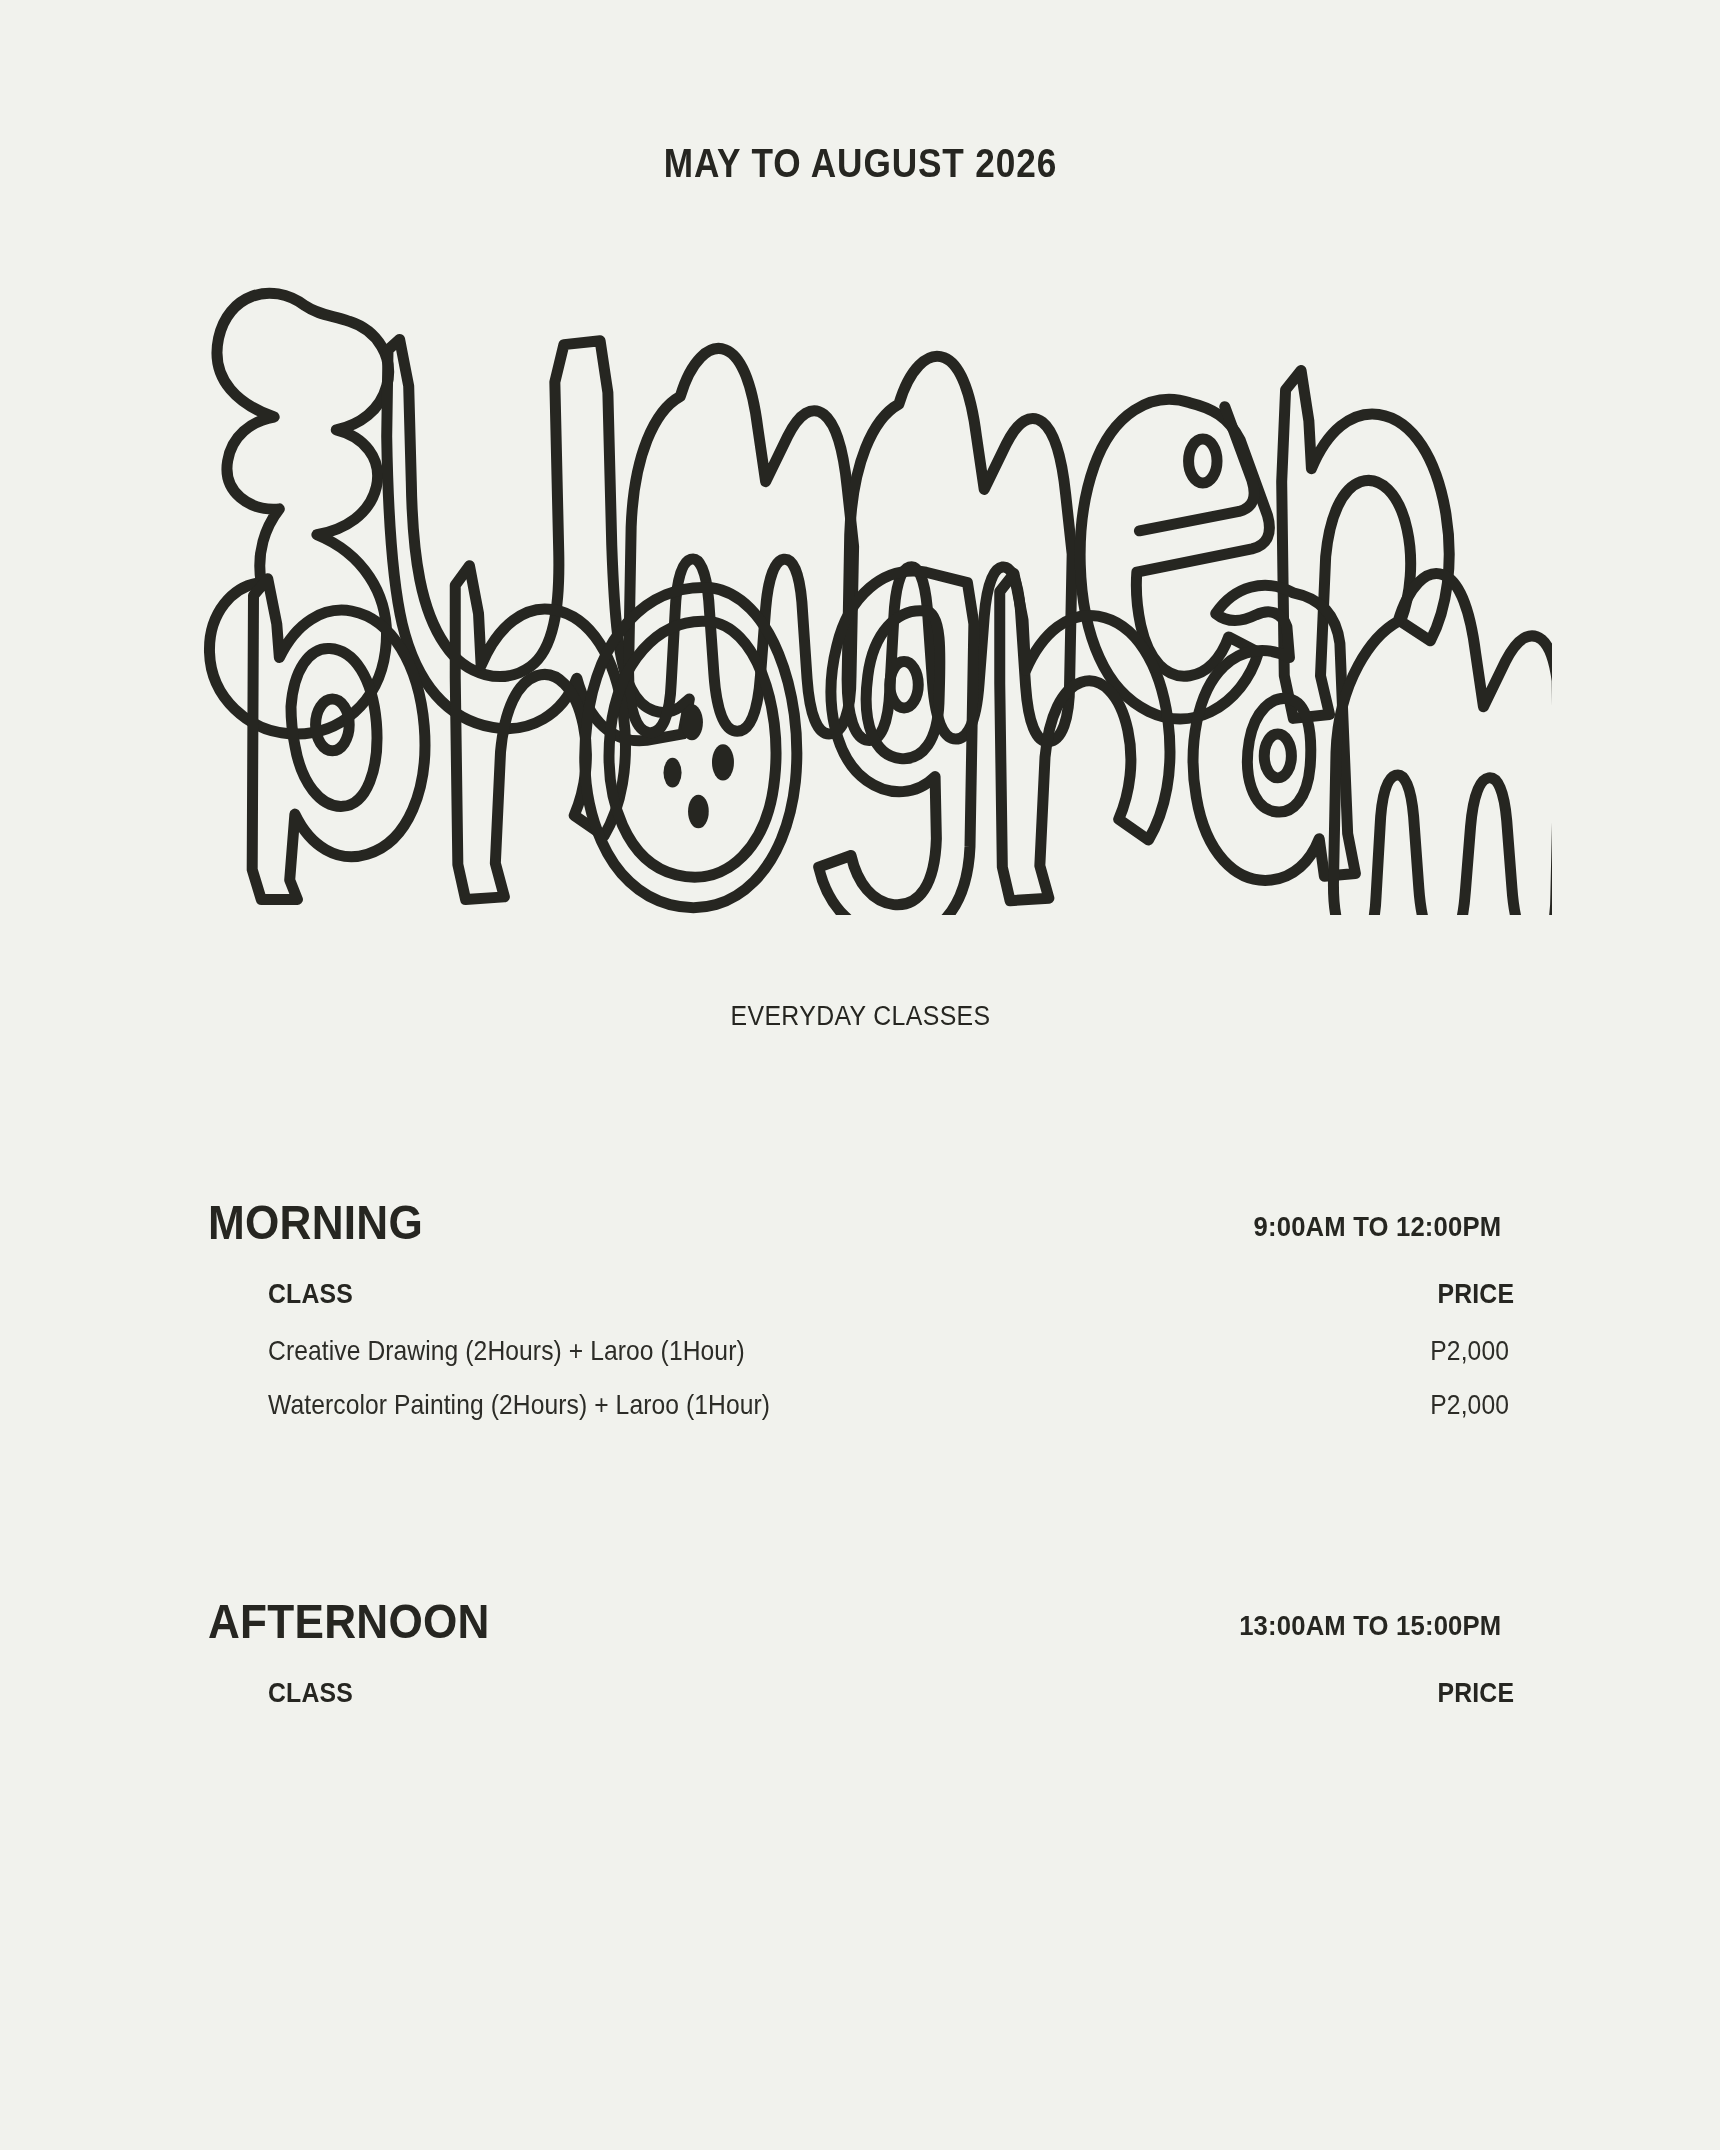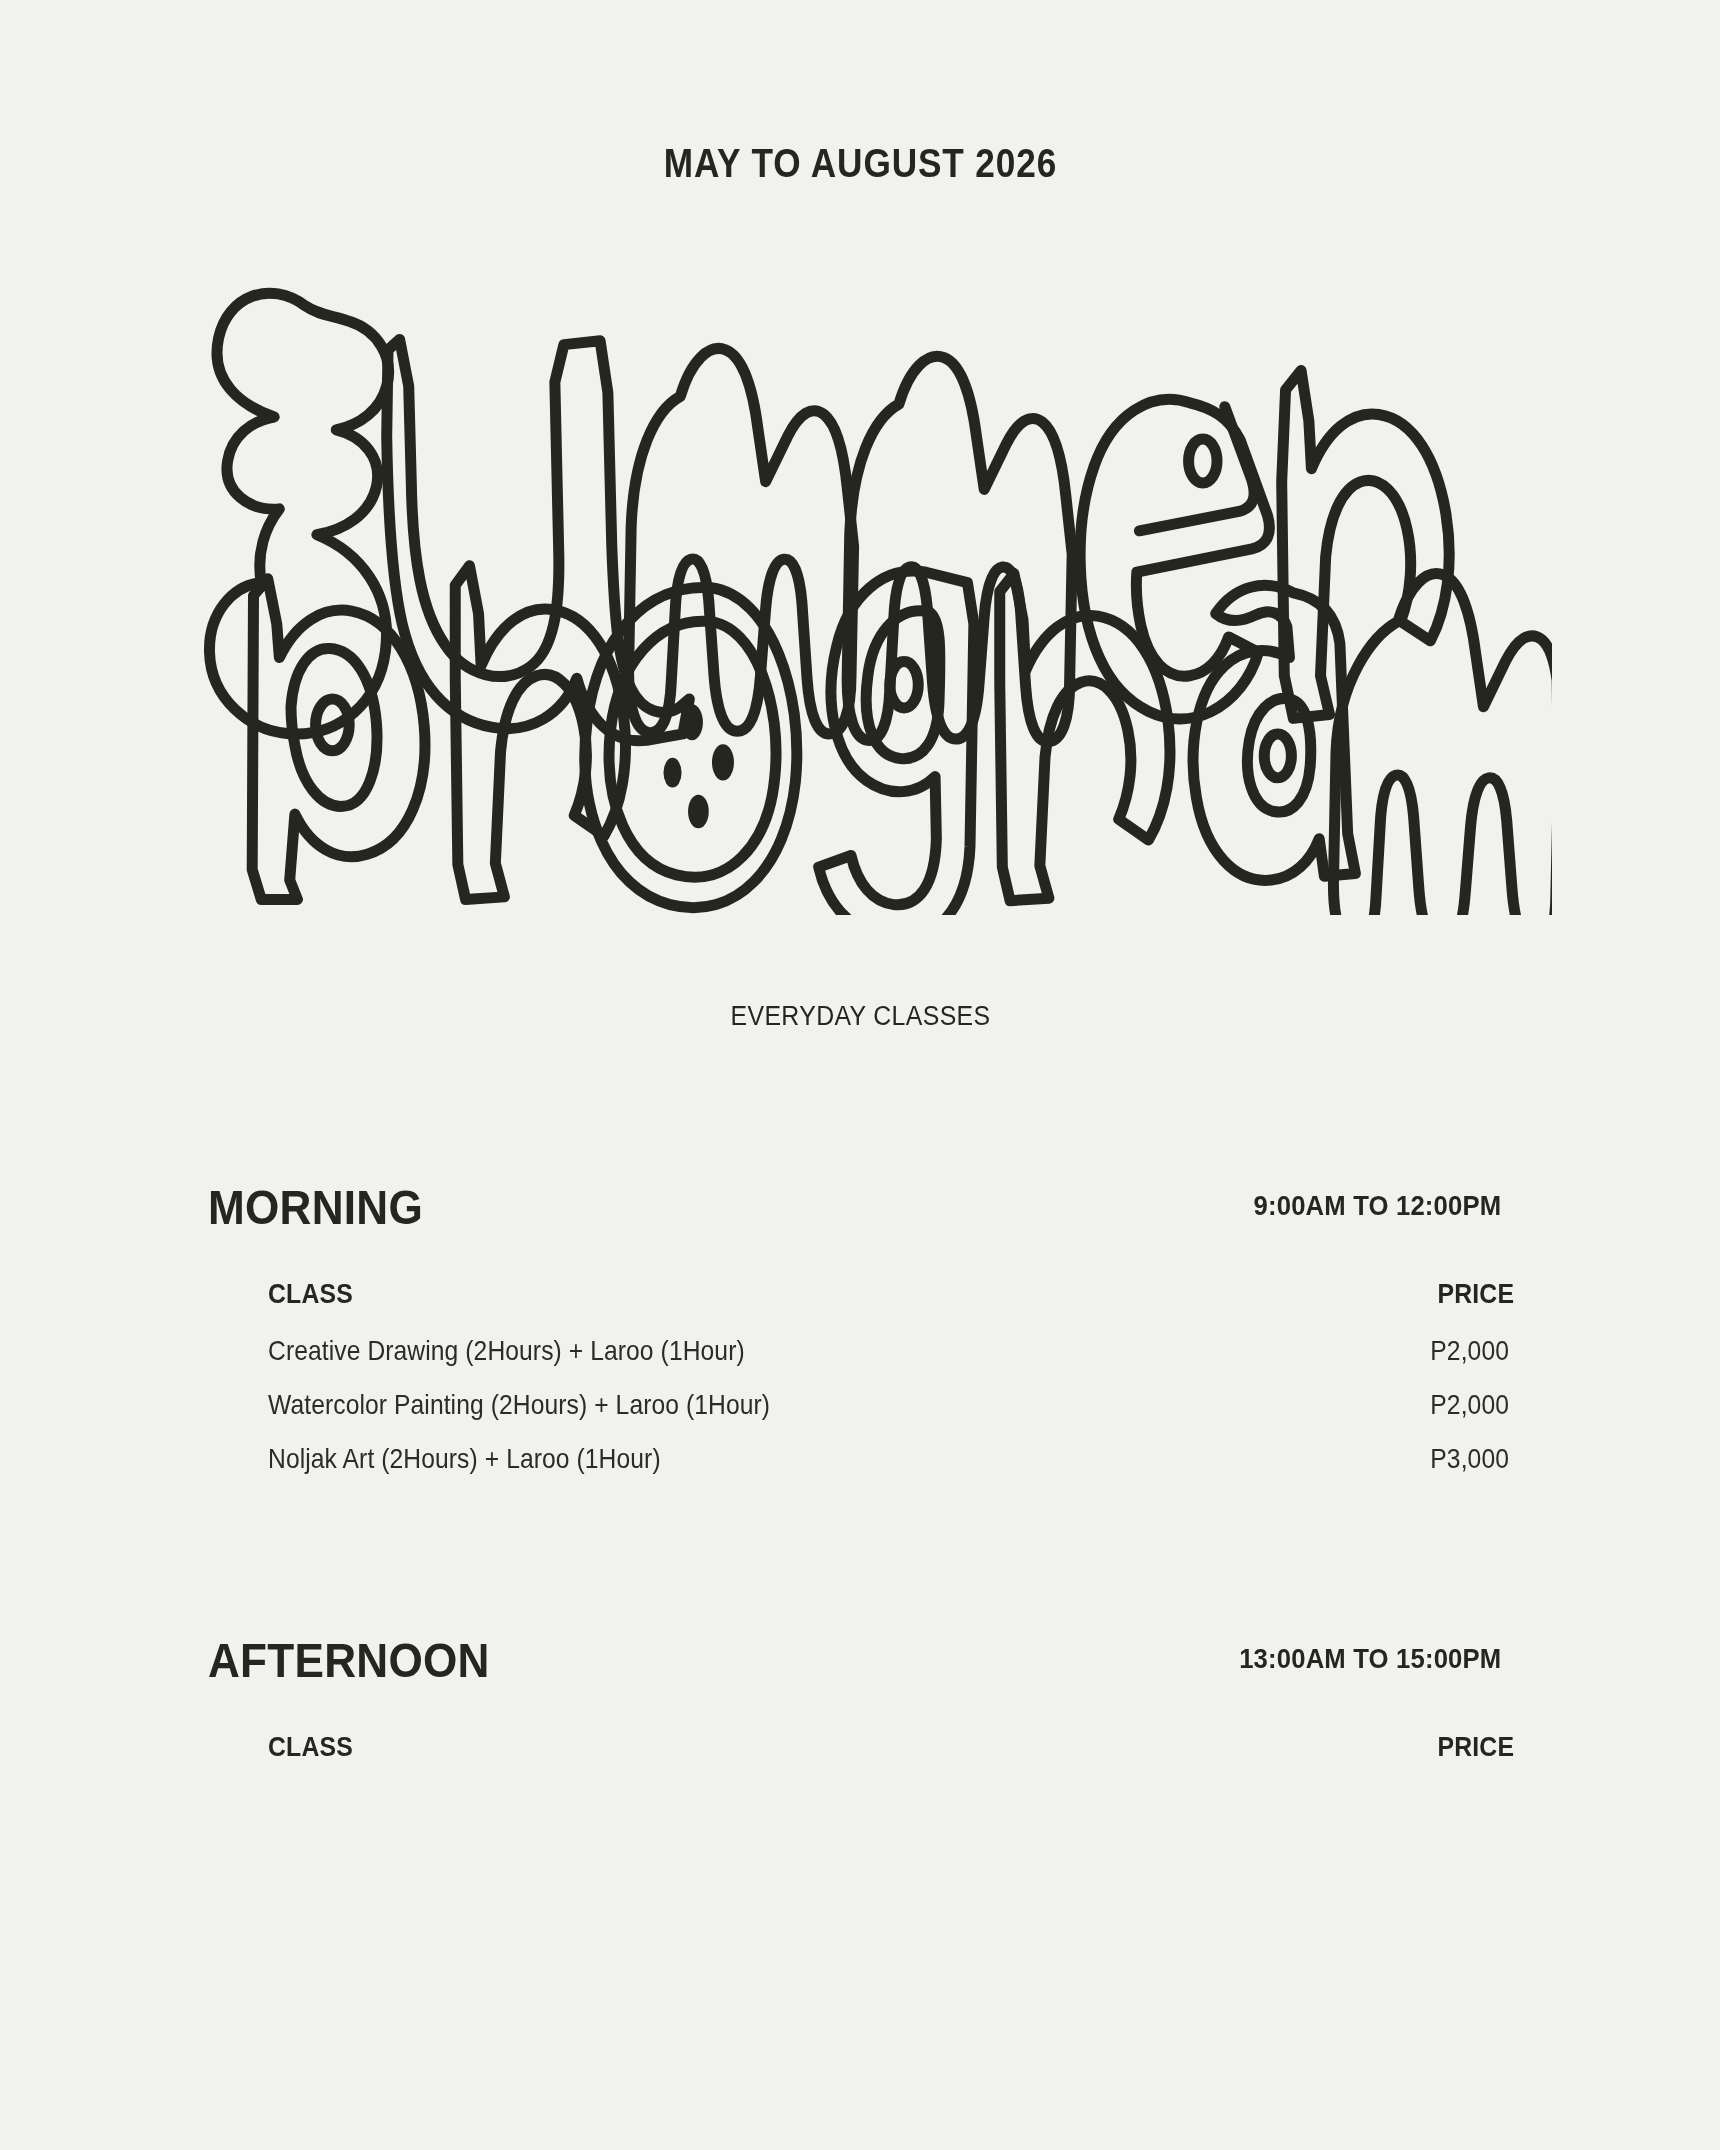--- a/index.html
+++ b/index.html
@@ -34,21 +34,21 @@
     transform:scaleX(.92);
     color:#262621;
   }
 
   
   .schedule{position:absolute;left:0;top:1183px;width:1721px}
   .block{position:relative;width:1721px}
   .block-head{
     position:relative;height:78px;
     padding:0 220px 0 208px;
-    display:flex;align-items:flex-start;justify-content:space-between;
+    display:flex;align-items:center;justify-content:space-between;
   }
   .block-title{
     font-size:49px;font-weight:700;letter-spacing:0.3px;
     transform:scaleX(.9);transform-origin:left top;
     line-height:1;
     color:#262621;
   }
   .block-time{
     font-size:28.5px;font-weight:700;letter-spacing:0.2px;
     transform:scaleX(.9);transform-origin:right top;
@@ -257,24 +257,20 @@
           <div class="th right">PRICE</div>
         </div>
         <div class="trow">
           <div class="tc">Creative Drawing (2Hours) + Laroo (1Hour)</div>
           <div class="tc right">P2,000</div>
         </div>
         <div class="trow">
           <div class="tc">Watercolor Painting (2Hours) + Laroo (1Hour)</div>
           <div class="tc right">P2,000</div>
         </div>
-        <div class="trow">
-          <div class="tc">Noljak Art (2Hours) + Laroo (1Hour)</div>
-          <div class="tc right">P3,000</div>
-        </div>
       </div>
     </div>
 
     <div class="gap"></div>
 
     <div class="block">
       <div class="block-head">
         <div class="block-title">AFTERNOON</div>
         <div class="block-time">13:00AM TO 15:00PM</div>
       </div>

